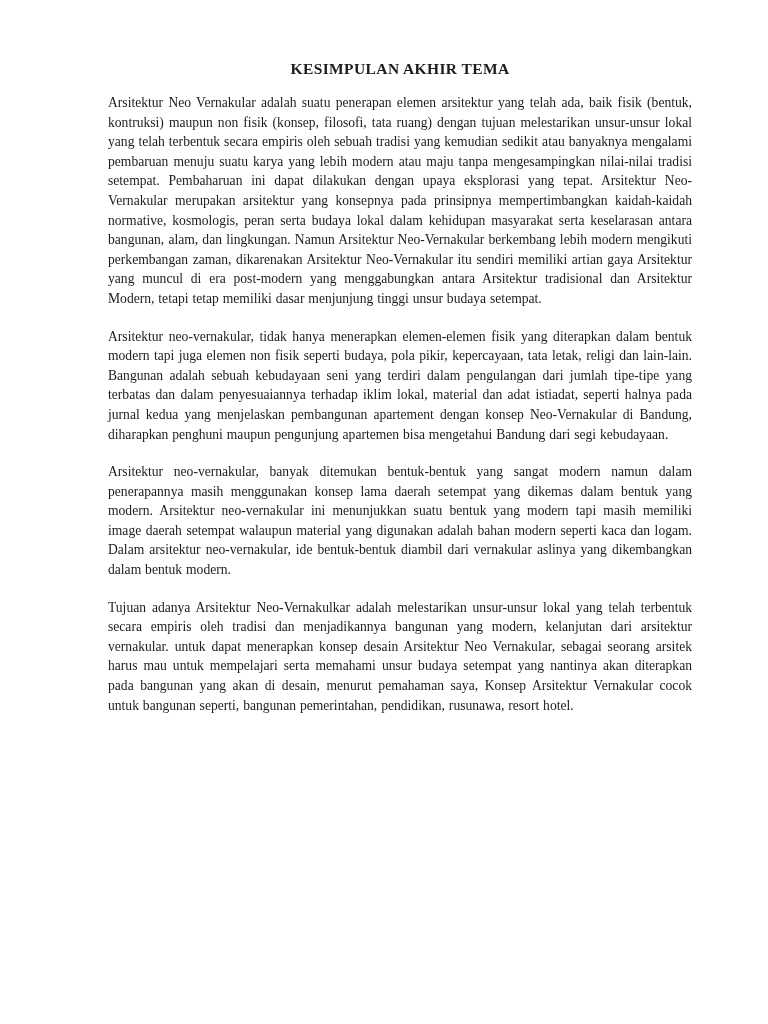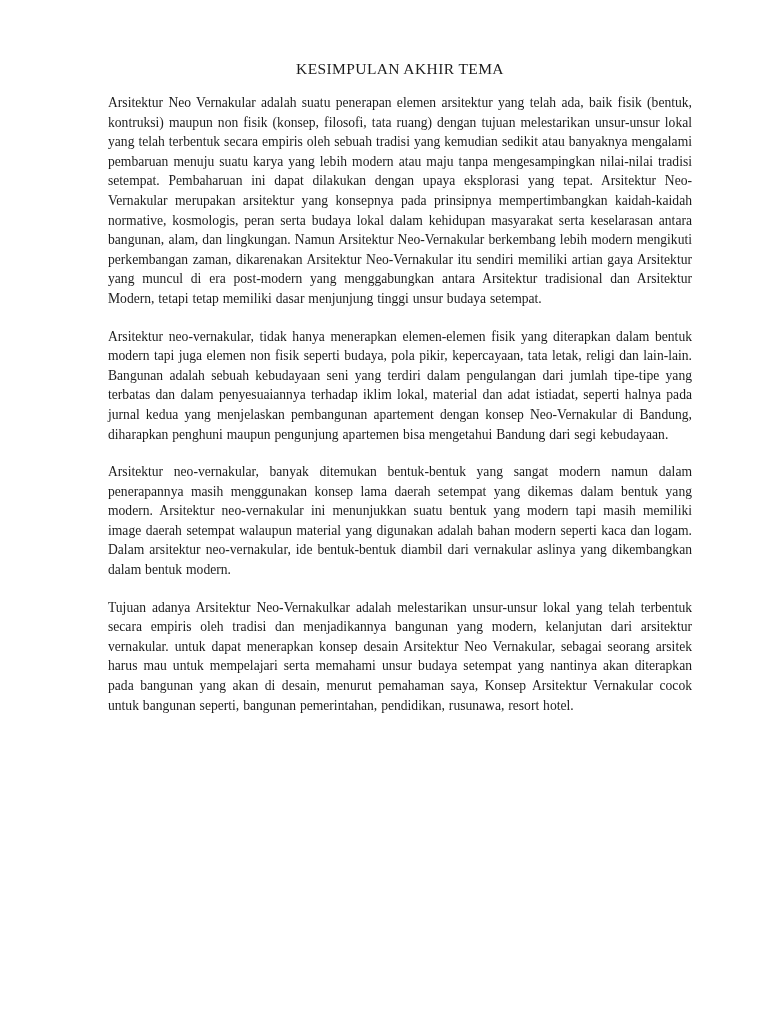--- a/index.html
+++ b/index.html
@@ -17,21 +17,21 @@
     color: #1c1c1c;
   }
   .content {
     position: absolute;
     top: 60px;
     left: 108px;
     width: 584px;
   }
   .doc-title {
     text-align: center;
-    font-weight: normal;
+    font-weight: bold;
     font-size: 15.5px;
     letter-spacing: 0.4px;
     margin: 0 0 15px 0;
   }
   .doc-paragraph {
     font-size: 13.6px;
     line-height: 19.6px;
     text-align: justify;
     text-align-last: left;
     word-spacing: 0.5px;

